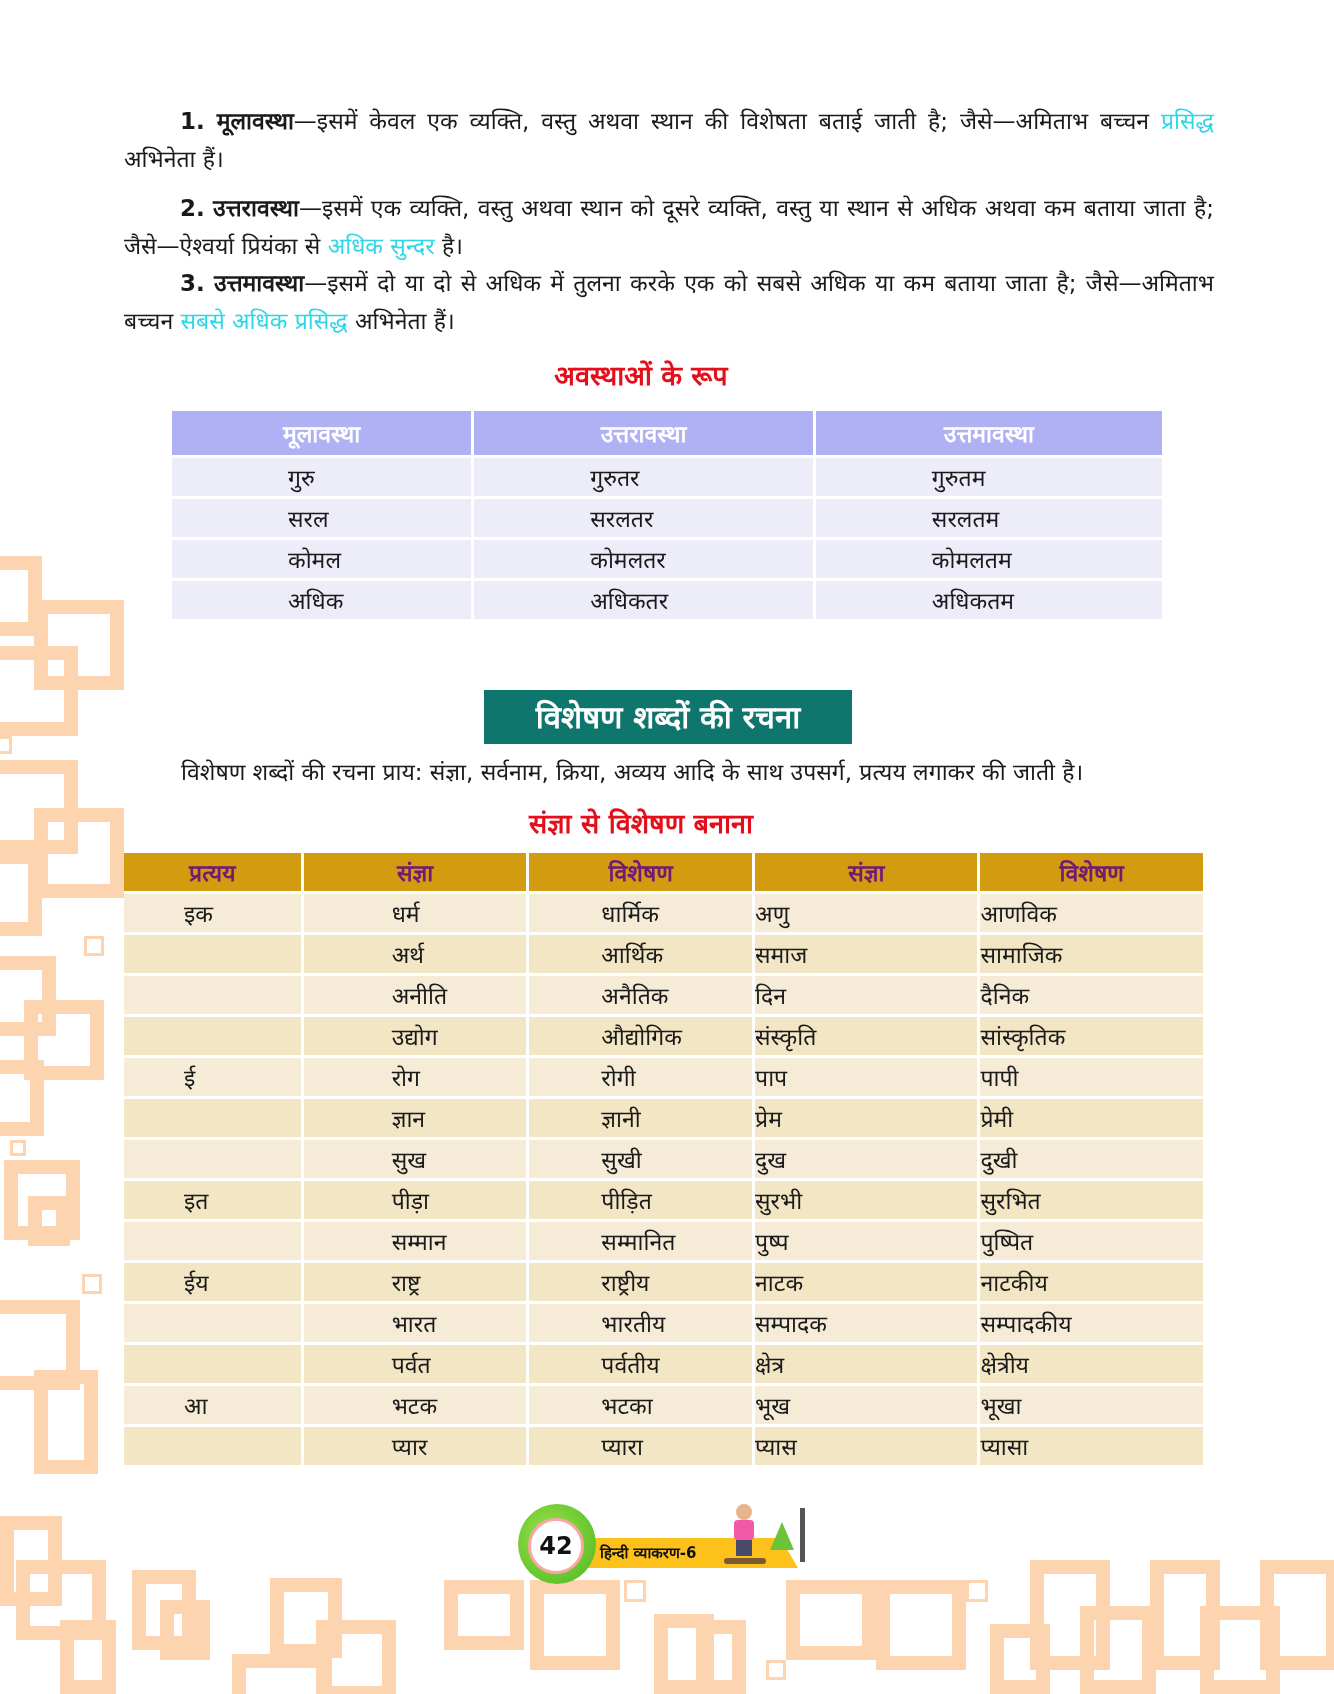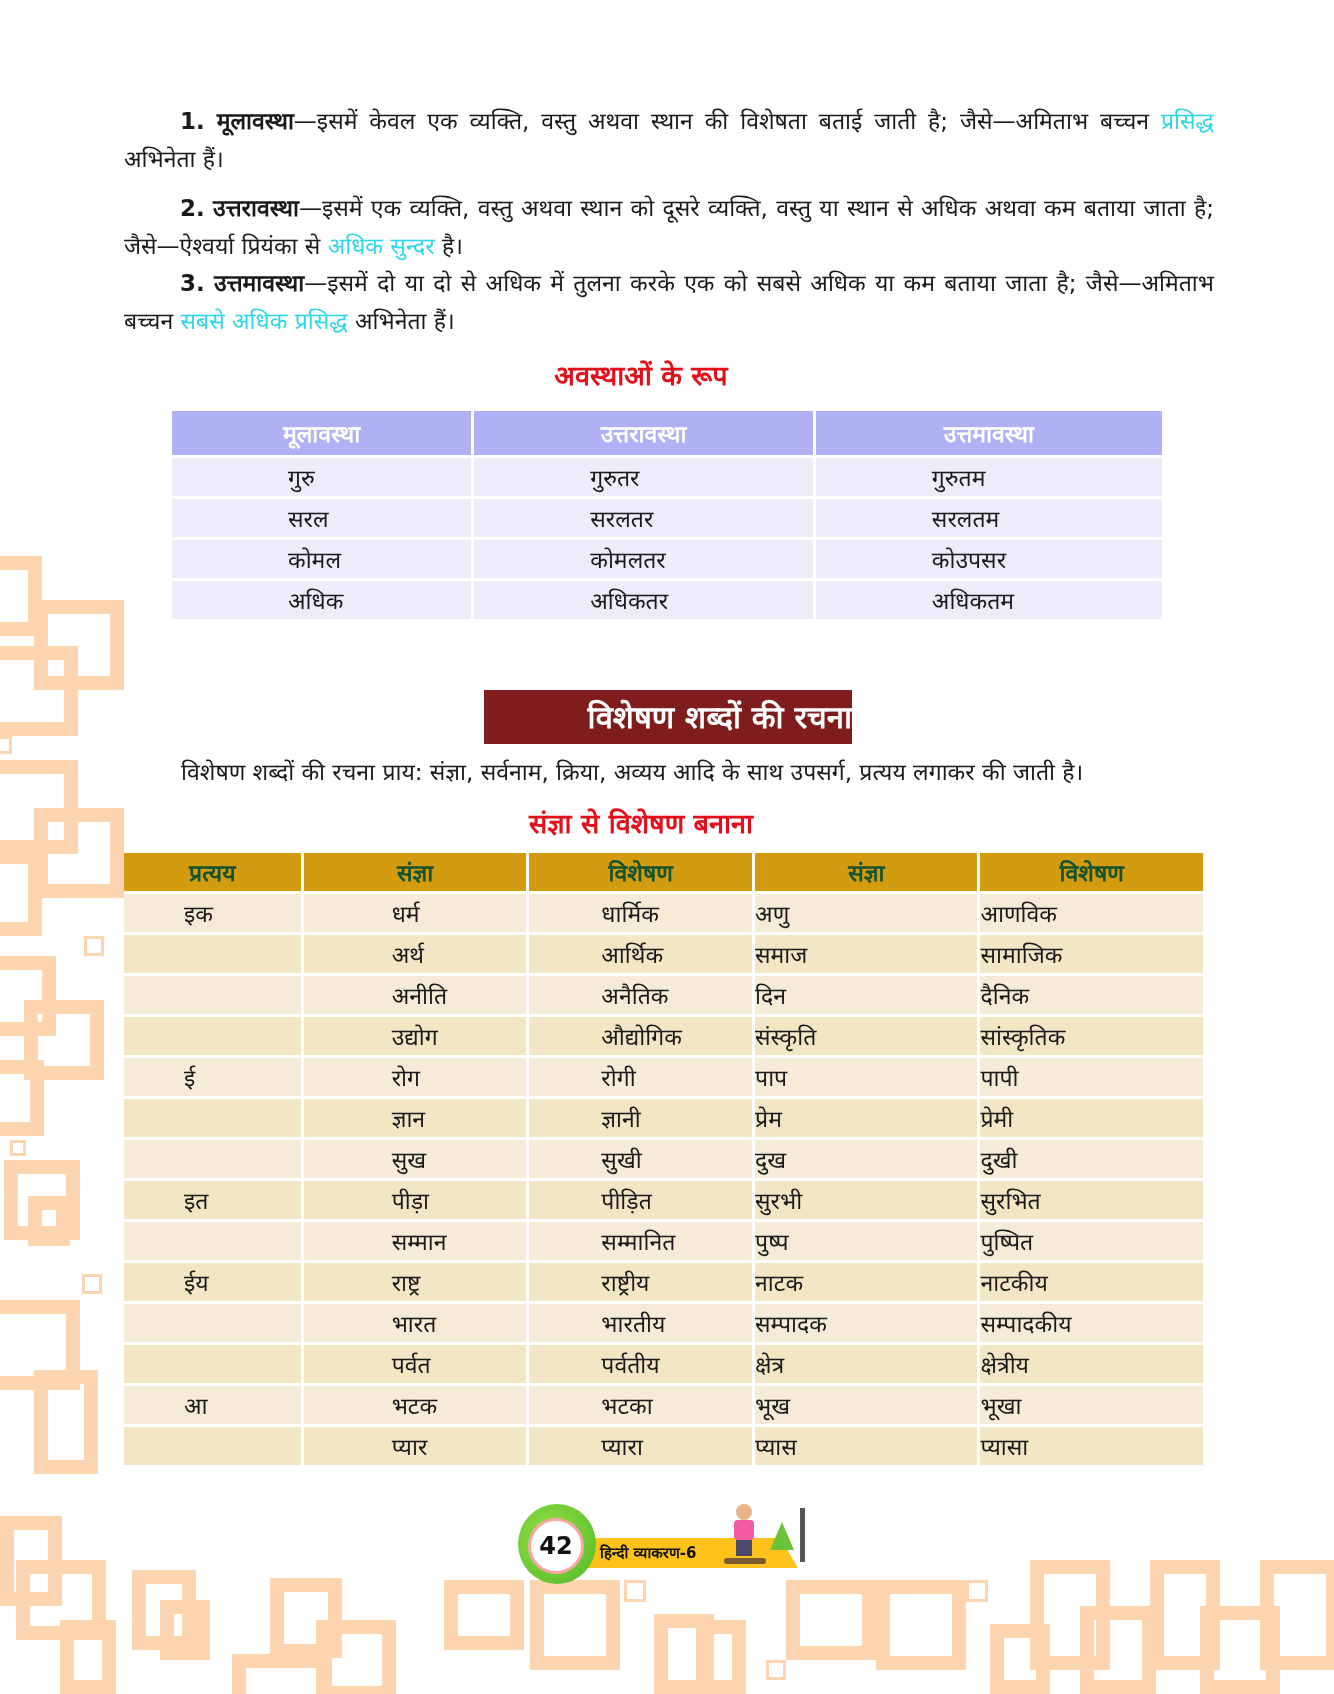--- a/index.html
+++ b/index.html
@@ -23,33 +23,33 @@
     }
 
     table { border-collapse: separate; border-spacing: 3px 3px; position: absolute; }
     td, th { font-size: 23px; font-weight: normal; height: 38px; padding: 0; }
 
     #t1 { left: 169px; top: 408px; width: 996px; }
     #t1 th { background: #b0b1f5; color: #ffffff; font-weight: bold; height: 44px; text-align: center; }
     #t1 td { background: #ededfa; text-align: left; padding-left: 116px; }
 
     #t2 { left: 121px; top: 850px; width: 1085px; }
-    #t2 th { background: #d39b0f; color: #14532d; font-weight: bold; height: 38px; text-align: center; }
+    #t2 th { background: #d39b0f; color: #701a75; font-weight: bold; height: 38px; text-align: center; }
     #t2 td { background: #f5ebd6; text-align: left; }
     #t2 tr:nth-child(even) td { background: #f3e6c5; }
     #t2 td.c0 { padding-left: 60px; }
     #t2 td.c1 { padding-left: 88px; }
     #t2 td.c2 { padding-left: 72px; }
     #t2 td.c3 { }
     #t2 td.c4 { }
 
     .orange-banner {
       position: absolute; left: 484px; top: 690px; width: 368px; height: 54px;
-      background: #7f1d1d; color: #ffffff; font-size: 31px; font-weight: bold;
-      text-align: right; line-height: 54px;
+      background: #0f766e; color: #ffffff; font-size: 31px; font-weight: bold;
+      text-align: center; line-height: 54px;
     }
 
     .intro {
       position: absolute; left: 181px; top: 754px; width: 1030px;
       font-size: 23px; line-height: 36px; text-align: justify;
     }
 
     .footer { position: absolute; left: 518px; top: 1504px; width: 300px; height: 80px; }
     .footer .strip {
       position: absolute; left: 60px; top: 34px; width: 220px; height: 30px;
@@ -154,21 +154,21 @@
       <td>गुरुतम</td>
     </tr>
     <tr>
       <td>सरल</td>
       <td>सरलतर</td>
       <td>सरलतम</td>
     </tr>
     <tr>
       <td>कोमल</td>
       <td>कोमलतर</td>
-      <td>कोउपसर</td>
+      <td>कोमलतम</td>
     </tr>
     <tr>
       <td>अधिक</td>
       <td>अधिकतर</td>
       <td>अधिकतम</td>
     </tr>
   </tbody>
 </table>
 
 <div class="orange-banner">विशेषण शब्दों की रचना</div>

